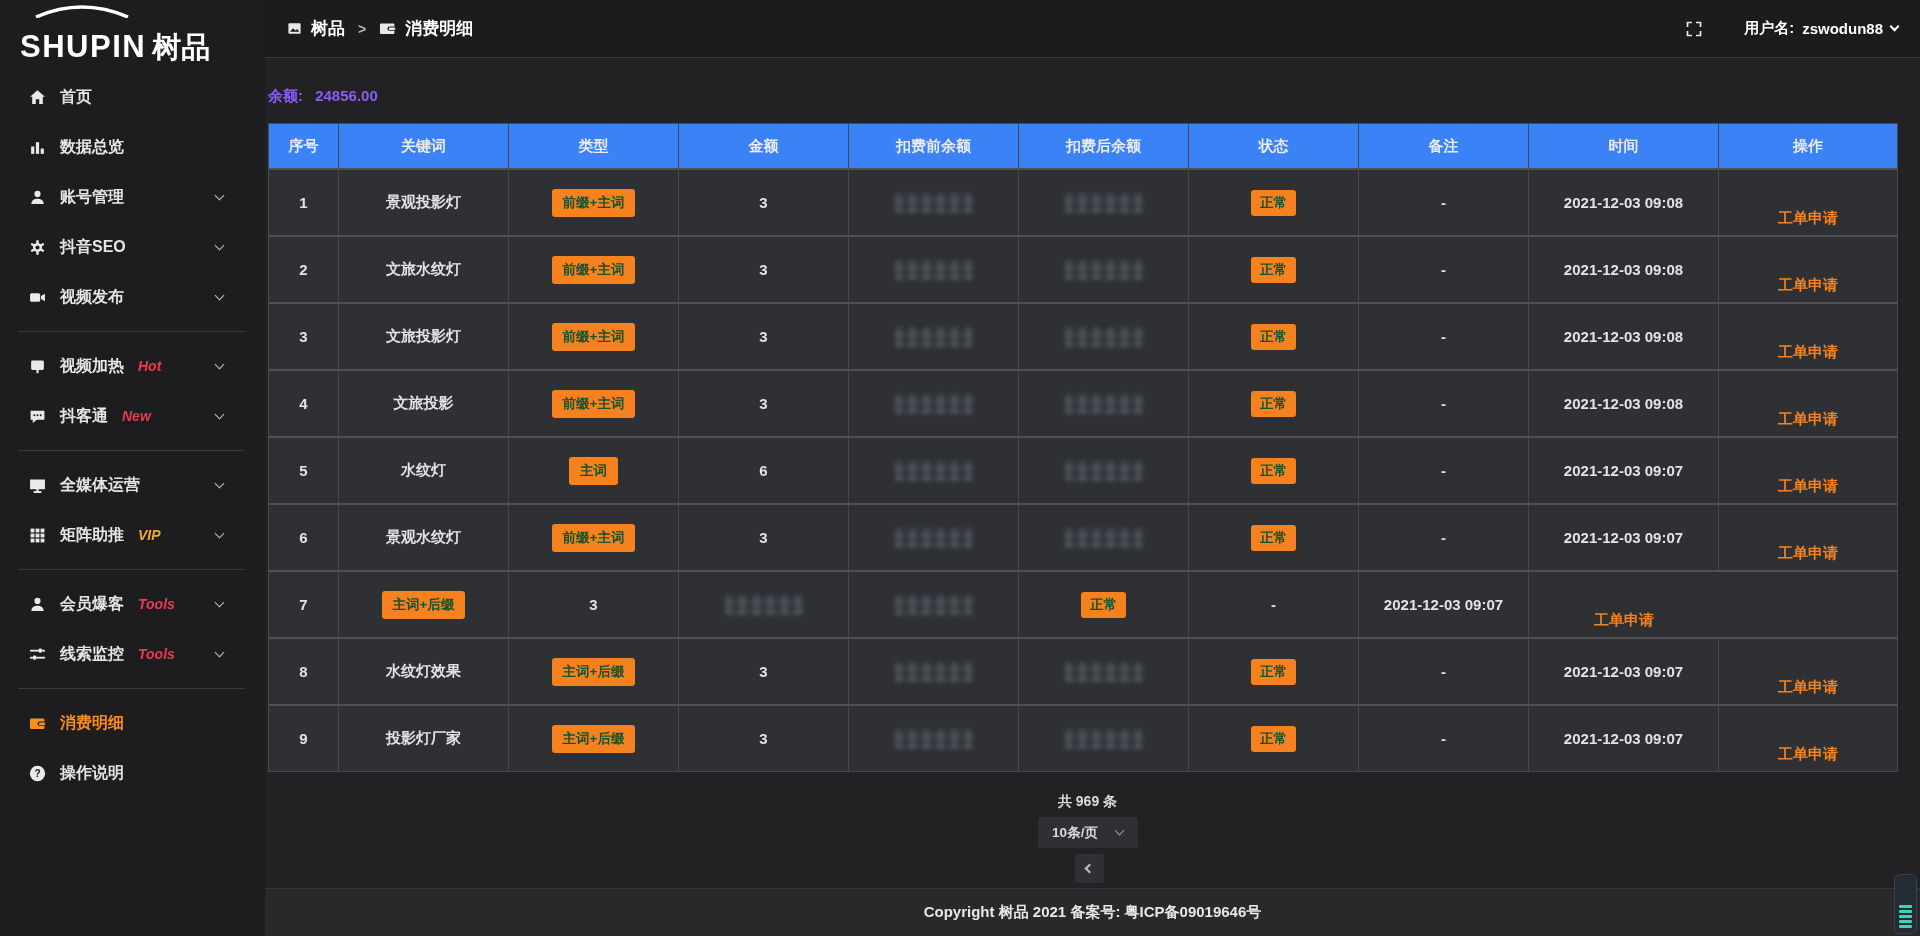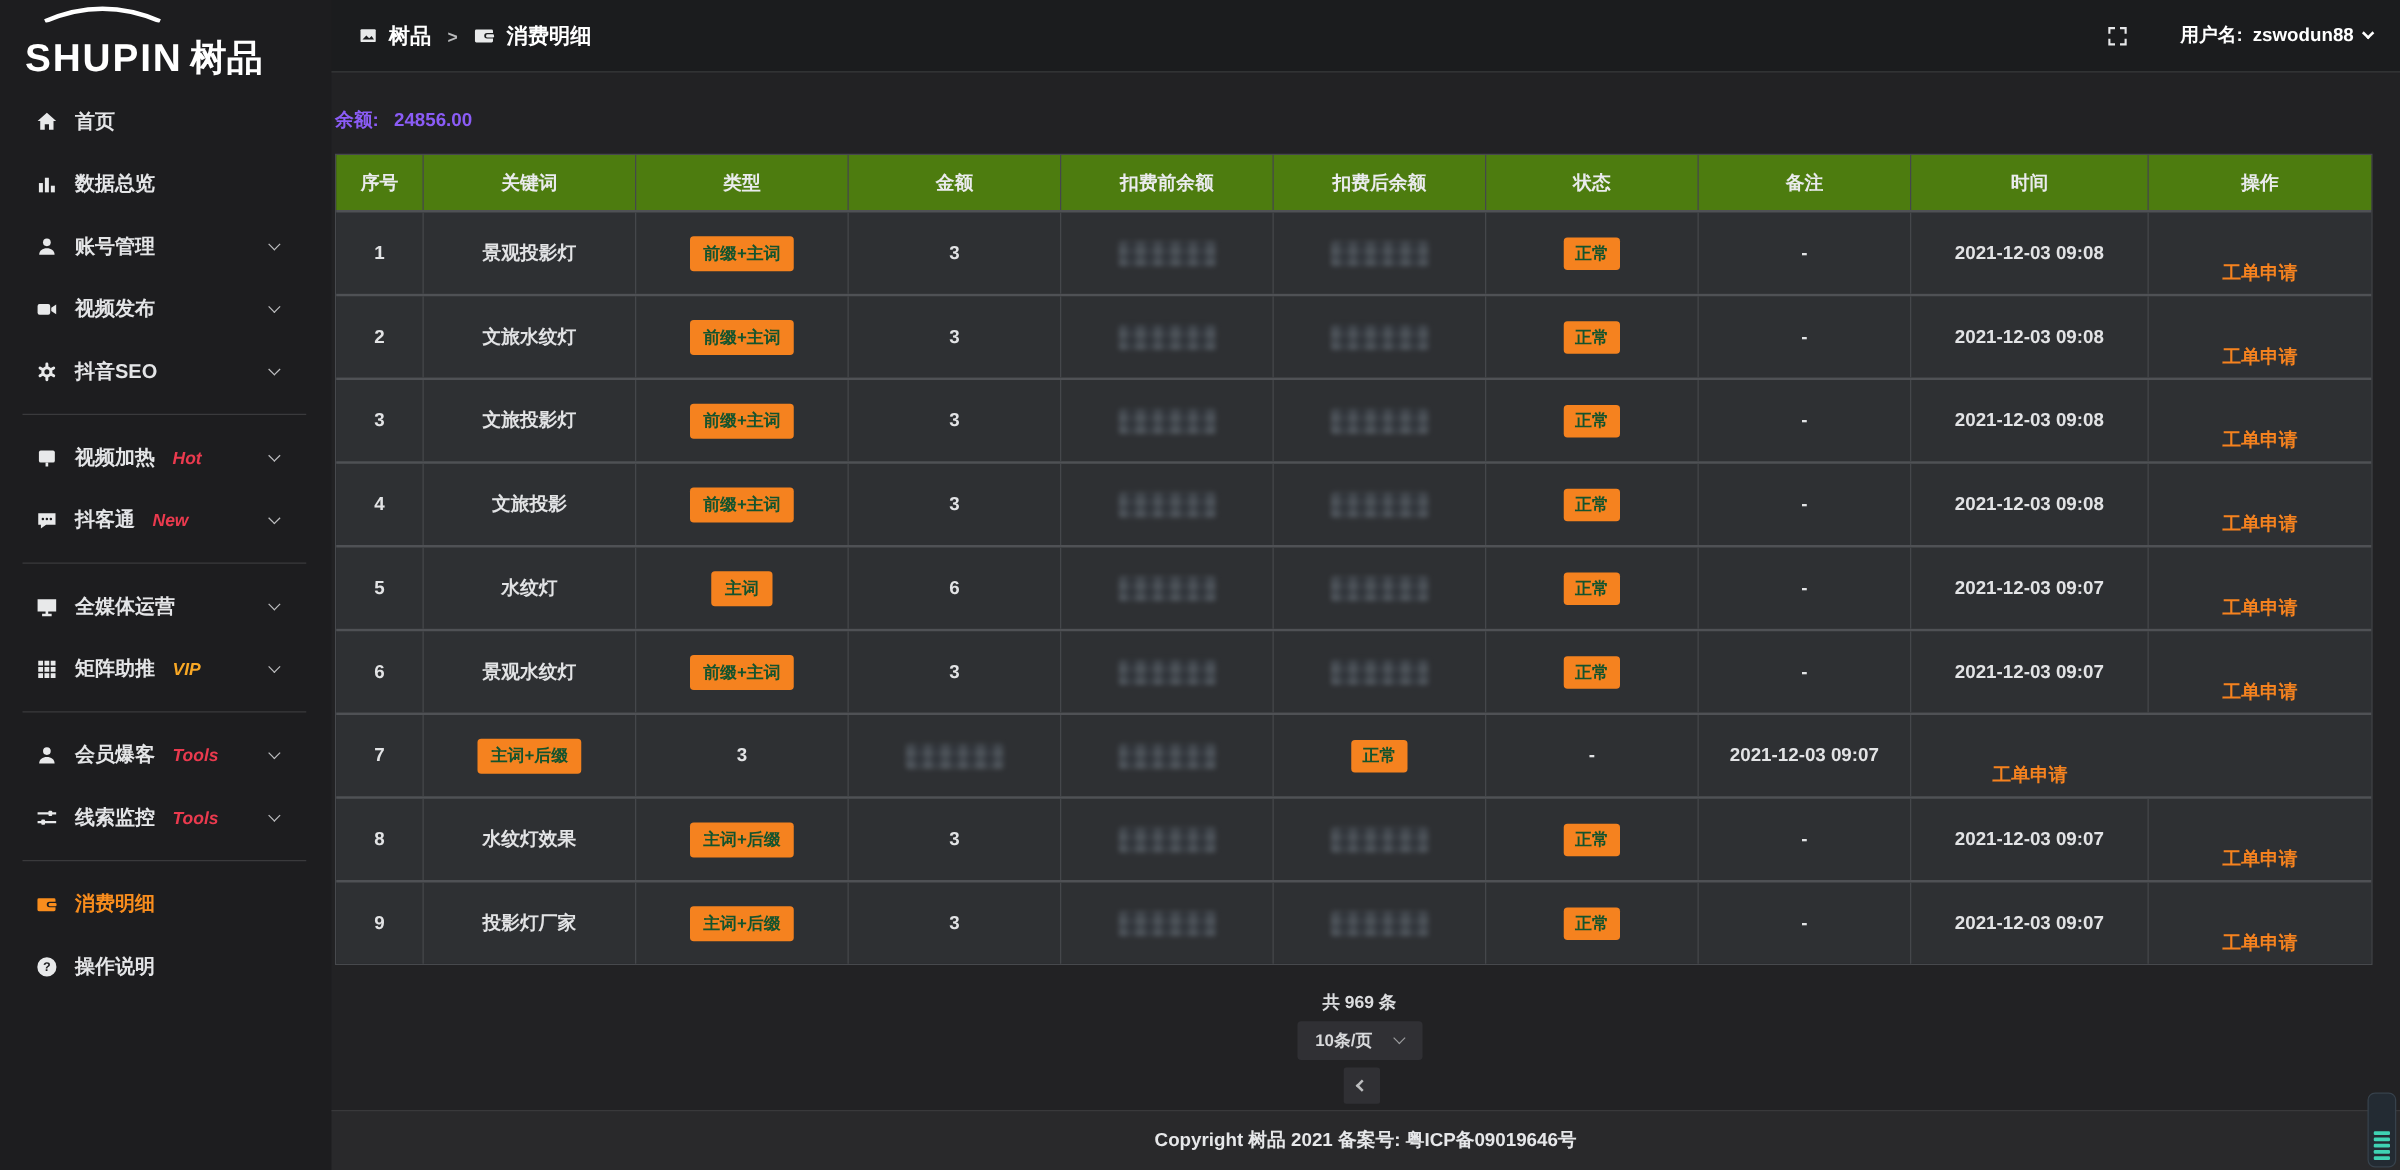--- a/index.html
+++ b/index.html
@@ -45,21 +45,21 @@
   .user-box { display:flex; align-items:center; gap:8px; font-size:15px; font-weight:700; cursor:pointer; }
 
   
   .content { position:absolute; left:265px; right:0; top:59px; bottom:48px; background:#222224; }
   .balance { padding:28px 0 0 3px; font-size:15px; font-weight:800; color:#8b5cf6; }
   .balance .val { margin-left:8px; }
 
   .table { margin:17px 22px 0 3px; width:1630px; border:1px solid #47494d; }
   .t-row { display:grid;
     grid-template-columns:70px 170px 170px 170px 170px 170px 170px 170px 190px 1fr; }
-  .t-head { background:#4d7c0f; }
+  .t-head { background:#3b82f6; }
   .t-head .cell { height:44px; font-weight:700; font-size:15px; color:#eaebed; border-bottom:none; }
   .t-body .t-row { background:#2e3033; border-top:2px solid #4f5155; }
   .cell { display:flex; align-items:center; justify-content:center;
     border-right:1px solid #45474b; font-size:15px; font-weight:600; color:#e2e3e5; }
   .cell:last-child { border-right:none; }
   .t-body .cell { height:65px; }
   .badge { background:#f5821f; color:#14532d; font-size:13.5px; font-weight:700;
     padding:5px 11px; border-radius:3px; }
   .badge.status { padding:4px 9px; }
   .mask { width:78px; height:20px; border-radius:2px; filter:blur(2.3px); opacity:.85;
@@ -143,41 +143,41 @@
             </g>
           </svg>
         </span>
         <span class="lbl">账号管理</span>
         <i class="chev down"></i>
       </div>
       <div class="nav-item">
         <span class="ico">
           <svg viewBox="0 0 16 16" width="17" height="17">
             <g fill="currentColor">
-              <rect x="1" y="4" width="9.5" height="8" rx="1.5"></rect>
-              <path d="M11.3 6.7 15 4.4v7.2l-3.7-2.3z"></path>
-            </g>
-          </svg>
-        </span>
-        <span class="lbl">视频发布</span>
-        <i class="chev down"></i>
-      </div>
-      <div class="nav-item">
-        <span class="ico">
-          <svg viewBox="0 0 16 16" width="17" height="17">
-            <g fill="currentColor">
               <rect x="6.9" y="1" width="2.2" height="14" rx="1"></rect>
               <rect x="6.9" y="1" width="2.2" height="14" rx="1" transform="rotate(60 8 8)"></rect>
               <rect x="6.9" y="1" width="2.2" height="14" rx="1" transform="rotate(120 8 8)"></rect>
               <circle cx="8" cy="8" r="4.2"></circle>
             </g>
             <circle cx="8" cy="8" r="1.9" fill="#1d1d1f"></circle>
           </svg>
         </span>
         <span class="lbl">抖音SEO</span>
+        <i class="chev down"></i>
+      </div>
+      <div class="nav-item">
+        <span class="ico">
+          <svg viewBox="0 0 16 16" width="17" height="17">
+            <g fill="currentColor">
+              <rect x="1" y="4" width="9.5" height="8" rx="1.5"></rect>
+              <path d="M11.3 6.7 15 4.4v7.2l-3.7-2.3z"></path>
+            </g>
+          </svg>
+        </span>
+        <span class="lbl">视频发布</span>
         <i class="chev down"></i>
       </div>
       <div class="nav-divider"></div>
       <div class="nav-item">
         <span class="ico">
           <svg viewBox="0 0 16 16" width="17" height="17">
             <g fill="currentColor">
               <rect x="2" y="2.3" width="12" height="9" rx="1.4"></rect>
               <rect x="7" y="11.3" width="2" height="3"></rect>
             </g>

